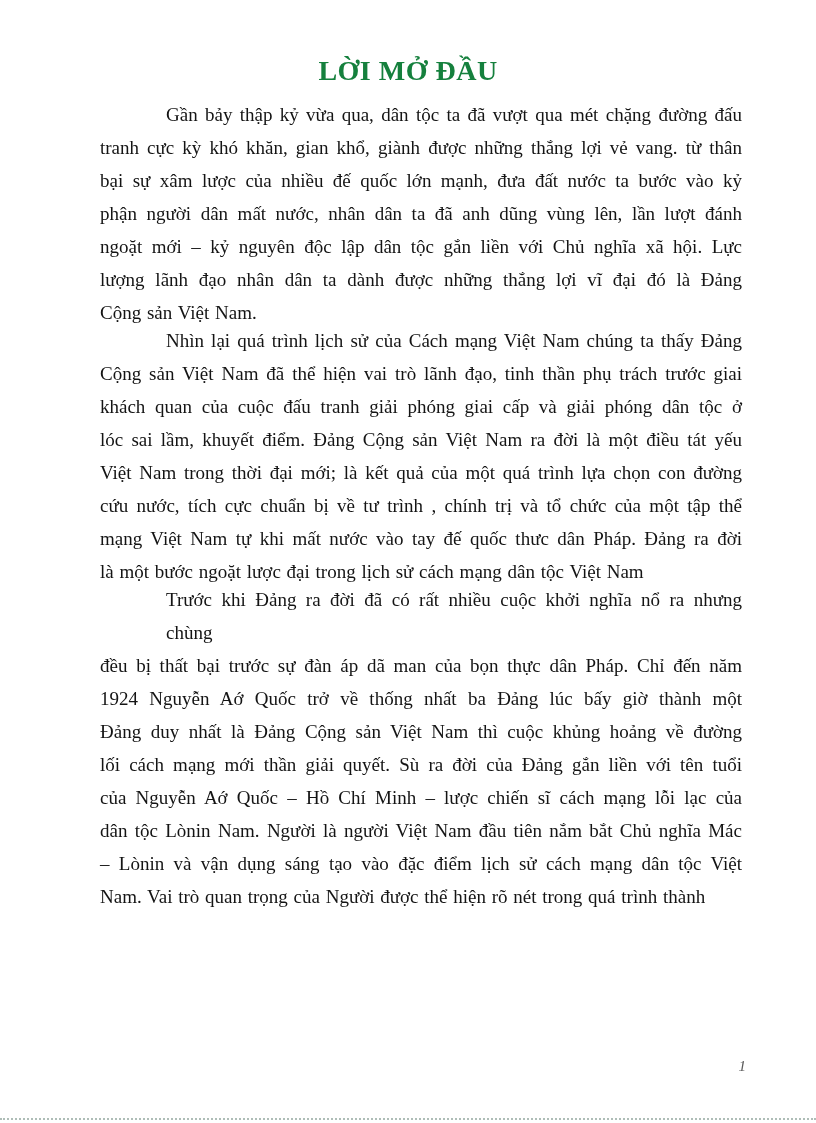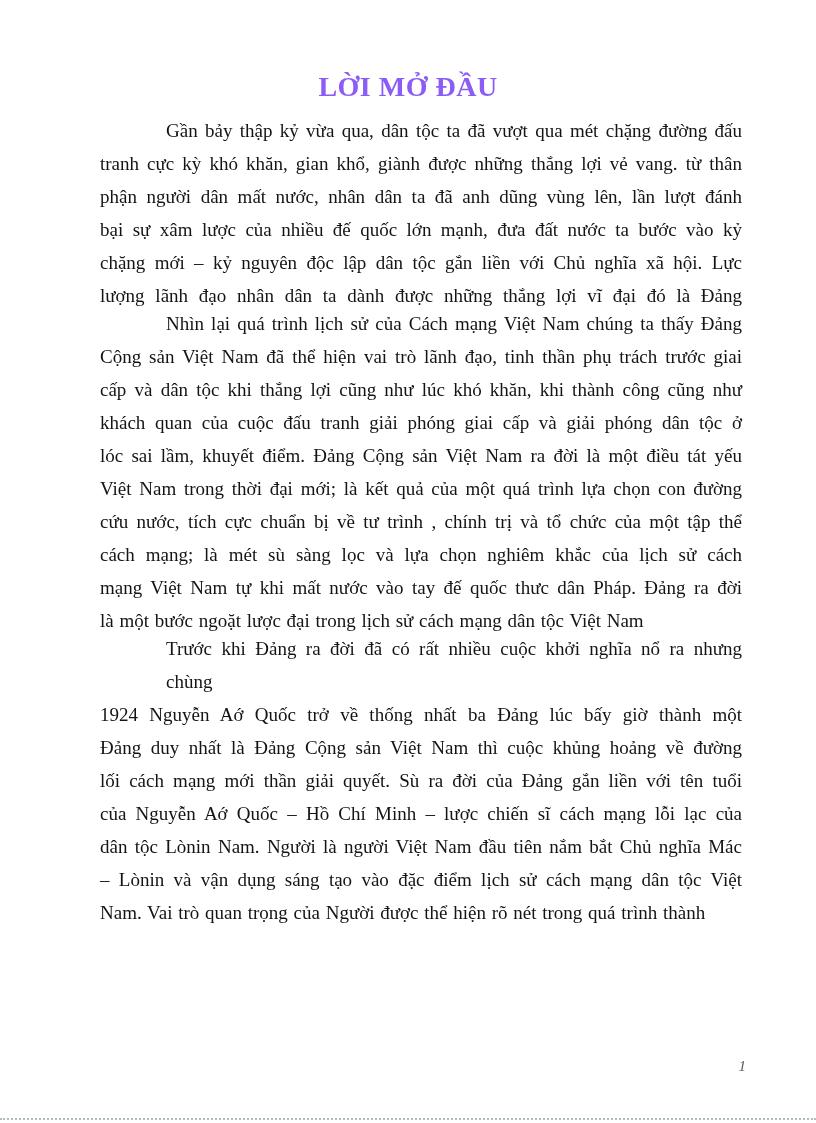--- a/index.html
+++ b/index.html
@@ -11,27 +11,27 @@
     position: relative;
     width: 816px;
     height: 1123px;
     background: #ffffff;
     overflow: hidden;
     font-family: "Liberation Serif", "DejaVu Serif", serif;
     color: #141414;
   }
   .title {
     margin: 0;
-    padding-top: 68px;
+    padding-top: 52px;
     text-align: center;
     font-size: 28px;
     font-weight: bold;
     line-height: 38px;
     letter-spacing: 0.5px;
-    color: #8b5cf6;
+    color: #15803d;
   }
   .content {
     margin: 8px 74px 0 100px; 
     font-size: 19px;
   }
   .paragraph {
     margin: 0;
   }
   .paragraph + .paragraph {
     margin-top: -5px;
@@ -68,39 +68,39 @@
 </head>
 <body>
 
 <div class="page">
   <h1 class="title">LỜI MỞ ĐẦU</h1>
 
   <div class="content">
       <div class="paragraph">
         <div class="line first">Gần bảy thập kỷ vừa qua, dân tộc ta đã vượt qua mét chặng đường đấu</div>
         <div class="line">tranh cực kỳ khó khăn, gian khổ, giành được những thắng lợi vẻ vang. từ thân</div>
+        <div class="line">bại sự xâm lược của nhiều đế quốc lớn mạnh, đưa đất nước ta bước vào kỷ</div>
         <div class="line">phận người dân mất nước, nhân dân ta đã anh dũng vùng lên, lần lượt đánh</div>
-        <div class="line">bại sự xâm lược của nhiều đế quốc lớn mạnh, đưa đất nước ta bước vào kỷ</div>
-        <div class="line">chặng mới – kỷ nguyên độc lập dân tộc gắn liền với Chủ nghĩa xã hội. Lực</div>
+        <div class="line">ngoặt mới – kỷ nguyên độc lập dân tộc gắn liền với Chủ nghĩa xã hội. Lực</div>
         <div class="line">lượng lãnh đạo nhân dân ta dành được những thắng lợi vĩ đại đó là Đảng</div>
+        <div class="line last">Cộng sản Việt Nam.</div>
       </div>
       <div class="paragraph">
         <div class="line first">Nhìn lại quá trình lịch sử của Cách mạng Việt Nam chúng ta thấy Đảng</div>
         <div class="line">Cộng sản Việt Nam đã thể hiện vai trò lãnh đạo, tinh thần phụ trách trước giai</div>
-        <div class="line">cấp và dân tộc khi thắng lợi cũng như lúc khó khăn, khi thành công cũng như</div>
         <div class="line">khách quan của cuộc đấu tranh giải phóng giai cấp và giải phóng dân tộc ở</div>
         <div class="line">lóc sai lầm, khuyết điểm. Đảng Cộng sản Việt Nam ra đời là một điều tát yếu</div>
         <div class="line">Việt Nam trong thời đại mới; là kết quả của một quá trình lựa chọn con đường</div>
         <div class="line">cứu nước, tích cực chuẩn bị về tư trình , chính trị và tổ chức của một tập thể</div>
-        <div class="line">cách mạng; là mét sù sàng lọc và lựa chọn nghiêm khắc của lịch sử cách</div>
         <div class="line">mạng Việt Nam tự khi mất nước vào tay đế quốc thưc dân Pháp. Đảng ra đời</div>
         <div class="line last">là một bước ngoặt lược đại trong lịch sử cách mạng dân tộc Việt Nam</div>
       </div>
       <div class="paragraph">
         <div class="line first">Trước khi Đảng ra đời đã có rất nhiều cuộc khởi nghĩa nổ ra nhưng chùng</div>
+        <div class="line">đều bị thất bại trước sự đàn áp dã man của bọn thực dân Pháp. Chỉ đến năm</div>
         <div class="line">1924 Nguyễn Aớ Quốc trở về thống nhất ba Đảng lúc bấy giờ thành một</div>
         <div class="line">Đảng duy nhất là Đảng Cộng sản Việt Nam thì cuộc khủng hoảng về đường</div>
         <div class="line">lối cách mạng mới thần giải quyết. Sù ra đời của Đảng gắn liền với tên tuổi</div>
         <div class="line">của Nguyễn Aớ Quốc – Hồ Chí Minh – lược chiến sĩ cách mạng lỗi lạc của</div>
         <div class="line">dân tộc Lònin Nam. Người là người Việt Nam đầu tiên nắm bắt Chủ nghĩa Mác</div>
         <div class="line">– Lònin và vận dụng sáng tạo vào đặc điểm lịch sử cách mạng dân tộc Việt</div>
         <div class="line last">Nam. Vai trò quan trọng của Người được thể hiện rõ nét trong quá trình thành</div>
       </div>
     </div>
 

